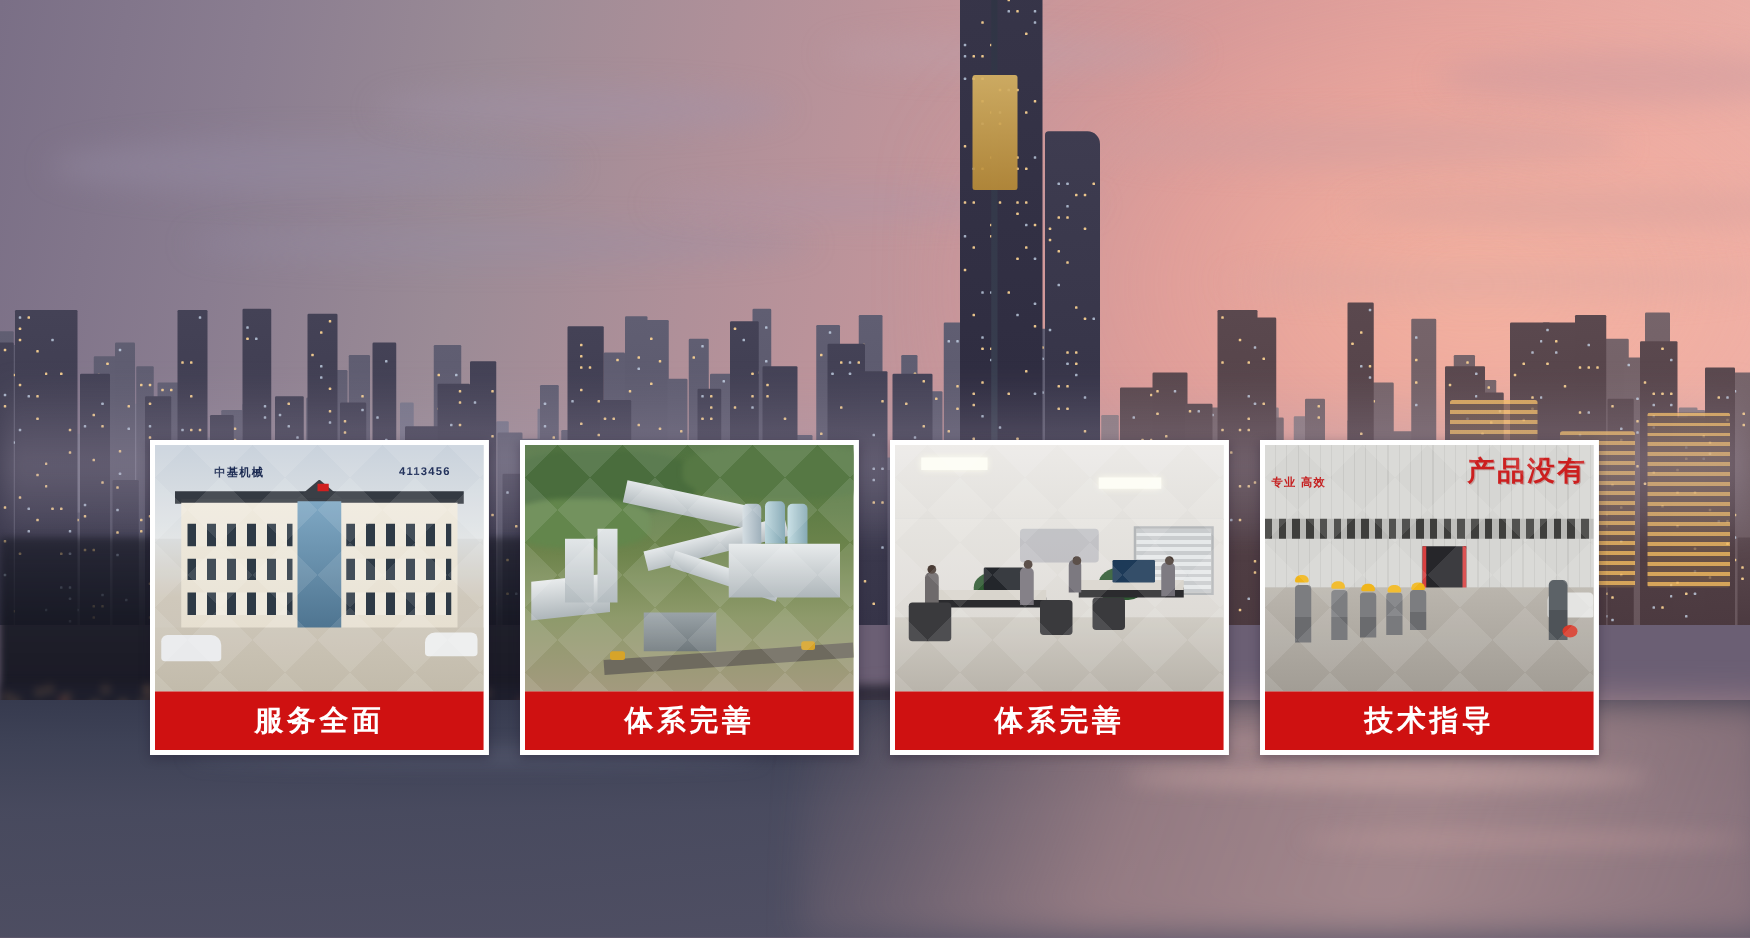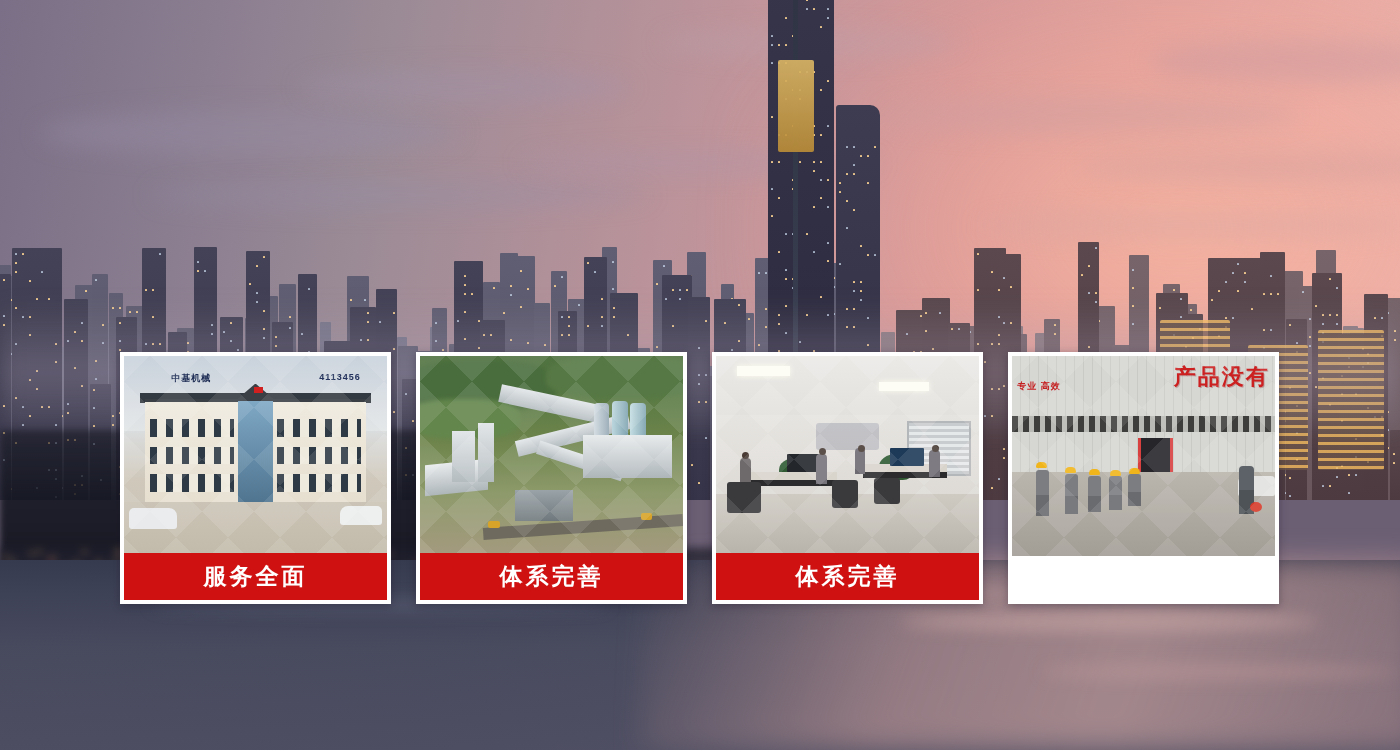--- a/index.html
+++ b/index.html
@@ -2667,16 +2667,17 @@
         <div class="worker" style="left:29%;top:60%;height:36px;"></div>
         <div class="hat" style="left:29.3%;top:56.5%;"></div>
         <div class="worker" style="left:37%;top:60%;height:34px;"></div>
         <div class="hat" style="left:37.3%;top:57%;"></div>
         <div class="worker" style="left:44%;top:59%;height:32px;"></div>
         <div class="hat" style="left:44.3%;top:56%;"></div>
         <div class="boss"></div>
         <div class="helmet"></div>
         <div class="wm"></div>
       </div>
+      <div class="caption">技术指导</div>
     </div>
 
   </div>
 </div>
 
 </body></html>

